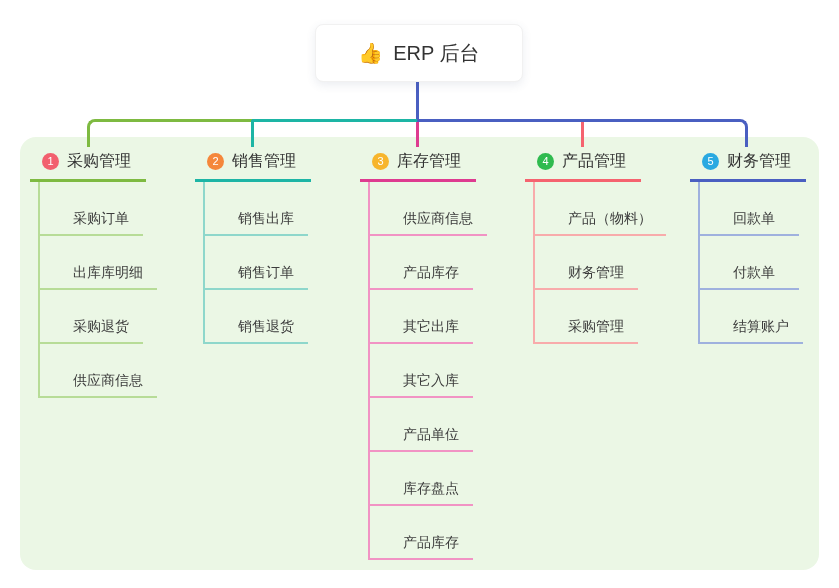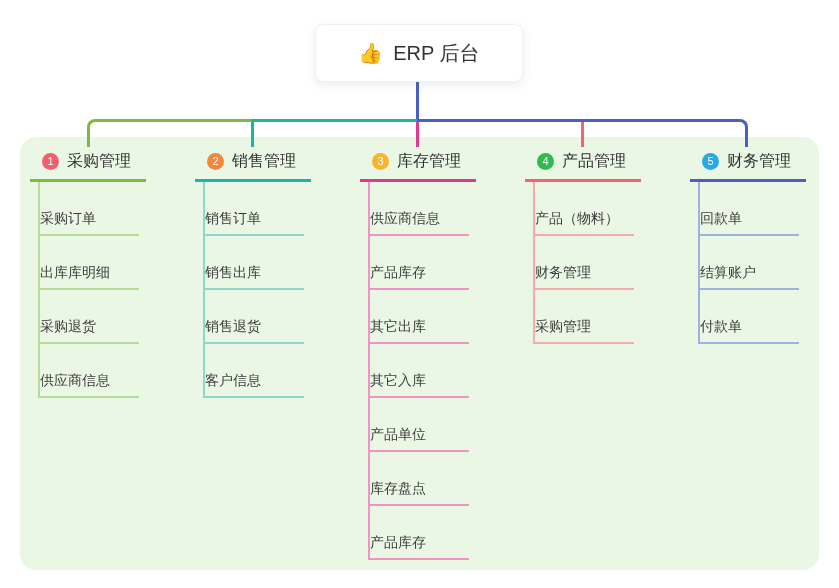--- a/index.html
+++ b/index.html
@@ -37,21 +37,21 @@
 
   
   .branch { position:absolute; top:150px; width:165px; }
   .branch-header { display:flex; align-items:center; gap:8px;
                    width:116px; padding:1px 0 7px 12px;
                    border-bottom:3px solid var(--c); cursor:default; }
   .badge { width:17px; height:17px; border-radius:50%; background:var(--b);
            color:#fff; font-size:11px; line-height:17px; text-align:center; flex:0 0 17px; }
   .branch-label { font-size:16px; color:#333; white-space:nowrap; }
   .branch-items { margin-left:8px; border-left:2px solid var(--l); }
-  .item { width:max-content; min-width:99px; padding:28px 14px 6px 0;
+  .item { width:max-content; min-width:99px; padding:28px 14px 6px 33px;
           border-bottom:2px solid var(--l); font-size:14px; color:#3c3c3c; white-space:nowrap; }
 </style>
 </head>
 <body>
 
 <div id="stage">
 
   <div id="canvas-panel"></div>
 
   <div id="root-node">
@@ -82,24 +82,23 @@
           <div class="item"><span>供应商信息</span></div>
         </div>
   </div>
 
   <div class="branch" style="left: 195px; --c: #1db5a5; --l: #8ed7cb; --b: #f5873b;">
     <div class="branch-header">
       <span class="badge">2</span>
       <span class="branch-label">销售管理</span>
     </div>
     <div class="branch-items">
+          <div class="item"><span>销售出库</span></div>
           <div class="item"><span>销售订单</span></div>
-          <div class="item"><span>销售出库</span></div>
           <div class="item"><span>销售退货</span></div>
-          <div class="item"><span>客户信息</span></div>
         </div>
   </div>
 
   <div class="branch" style="left: 360px; --c: #de3b90; --l: #f193c4; --b: #f7b52c;">
     <div class="branch-header">
       <span class="badge">3</span>
       <span class="branch-label">库存管理</span>
     </div>
     <div class="branch-items">
           <div class="item"><span>供应商信息</span></div>
@@ -124,18 +123,18 @@
         </div>
   </div>
 
   <div class="branch" style="left: 690px; --c: #4a5fc1; --l: #9fb1de; --b: #29a9e1;">
     <div class="branch-header">
       <span class="badge">5</span>
       <span class="branch-label">财务管理</span>
     </div>
     <div class="branch-items">
           <div class="item"><span>回款单</span></div>
+          <div class="item"><span>付款单</span></div>
           <div class="item"><span>结算账户</span></div>
-          <div class="item"><span>付款单</span></div>
         </div>
   </div>
 </div>
 </div>
 
 </body></html>

